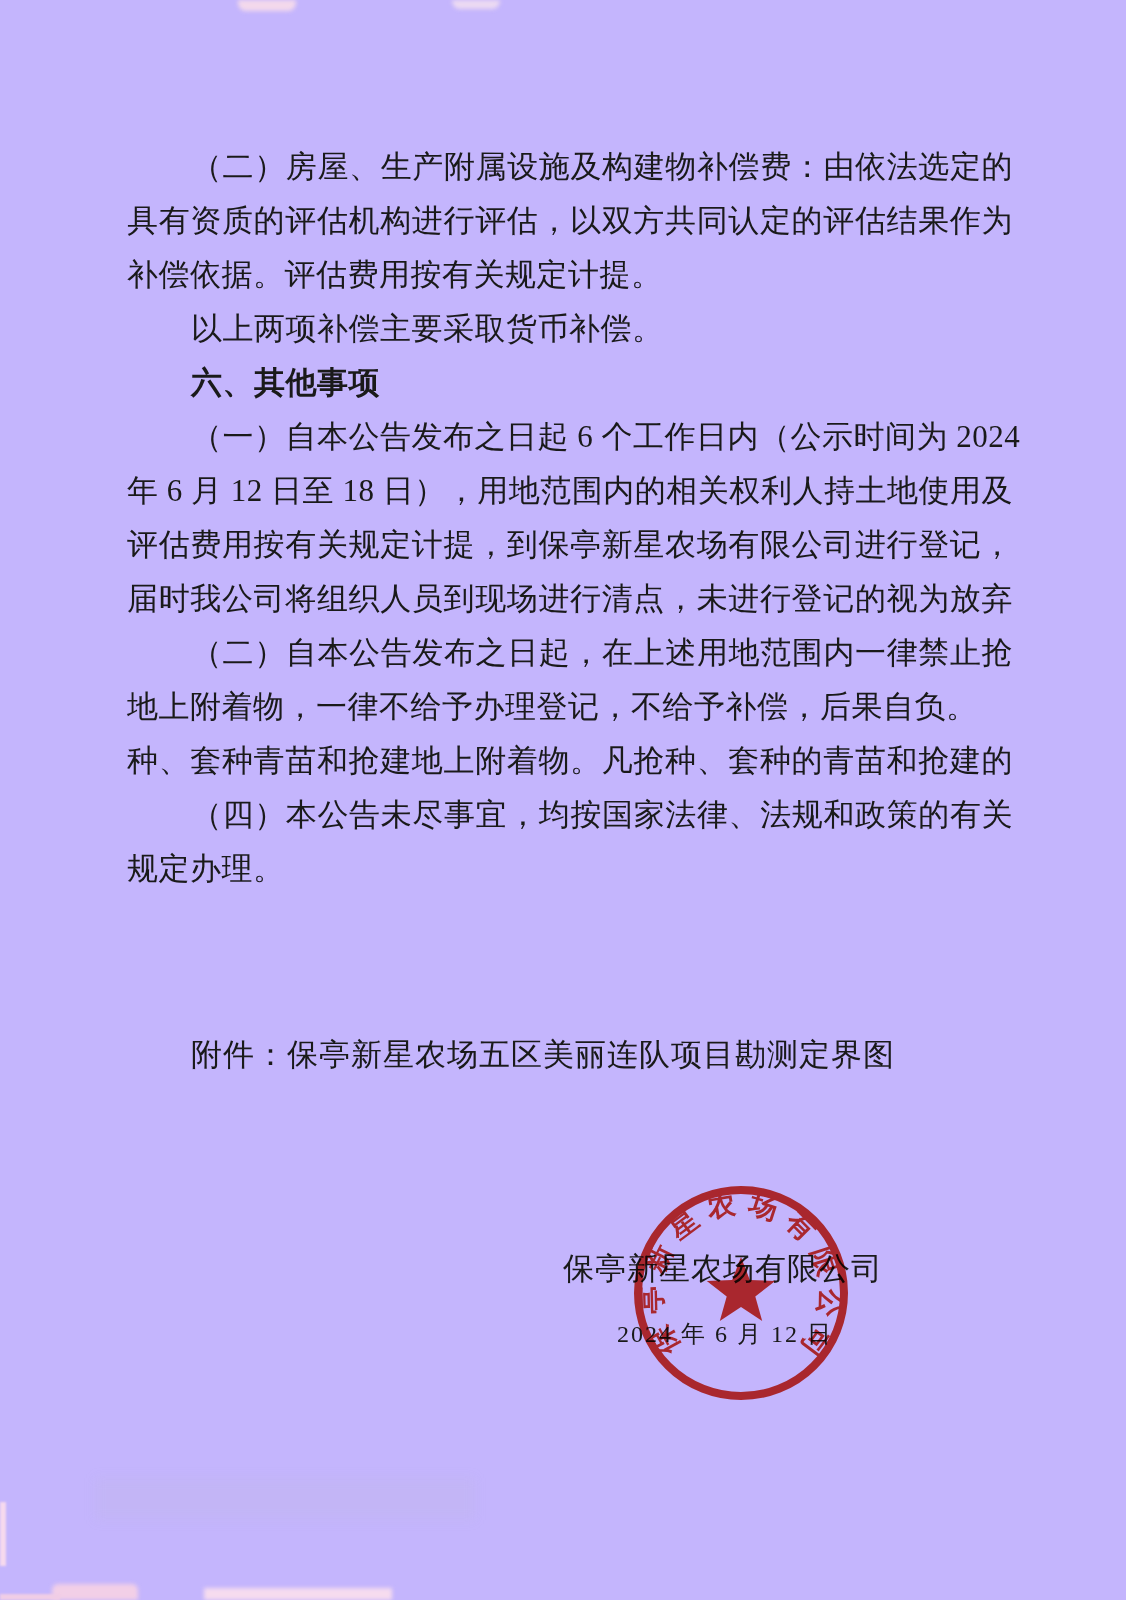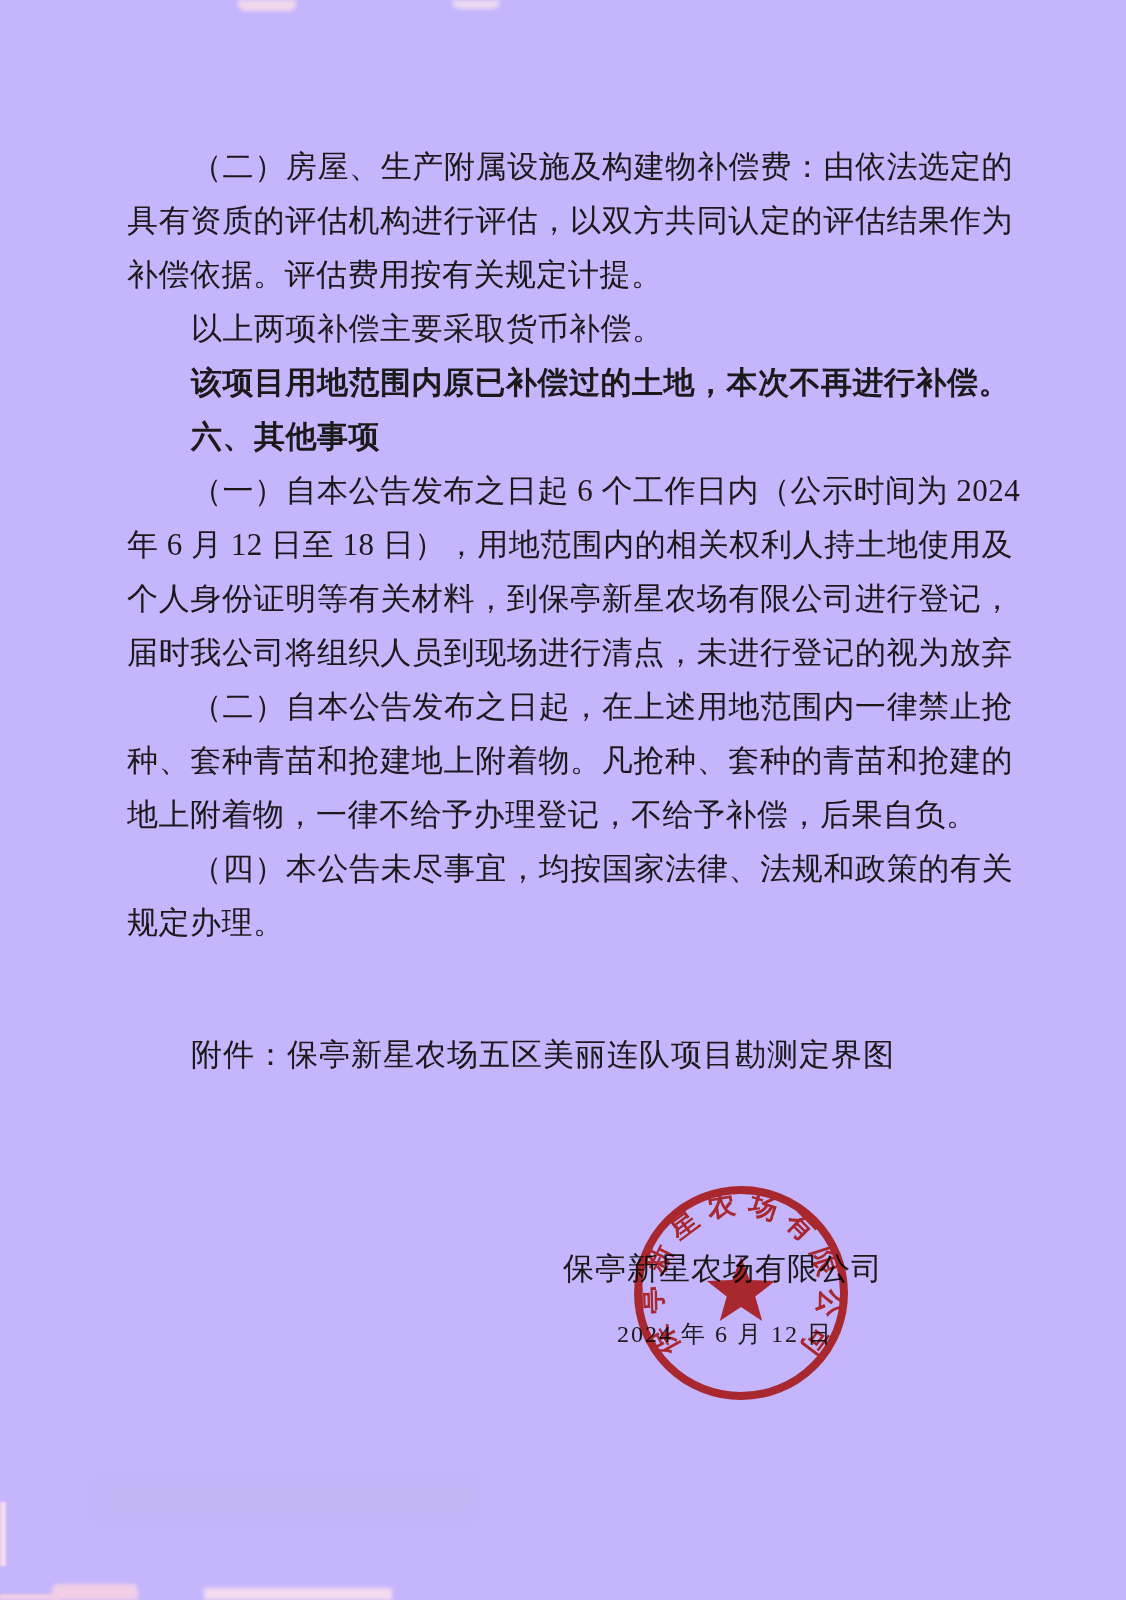--- a/index.html
+++ b/index.html
@@ -102,29 +102,28 @@
   <div class="pink-mark pm-4"></div>
   <div class="pink-mark pm-5"></div>
   <div class="pink-mark pm-6"></div>
   <div class="scan-noise"></div>
 
   <div class="body-text">
     <div class="line indent">（二）房屋、生产附属设施及构建物补偿费：由依法选定的</div>
     <div class="line">具有资质的评估机构进行评估，以双方共同认定的评估结果作为</div>
     <div class="line end">补偿依据。评估费用按有关规定计提。</div>
     <div class="line indent end">以上两项补偿主要采取货币补偿。</div>
-    <div class="line indent end bold">该项目用地范围内原已补偿过的土地，本次不再进行补偿。</div>
     <div class="line indent end bold">六、其他事项</div>
     <div class="line indent">（一）自本公告发布之日起 6 个工作日内（公示时间为 2024</div>
     <div class="line">年 6 月 12 日至 18 日），用地范围内的相关权利人持土地使用及</div>
-    <div class="line">个人身份证明等有关材料，到保亭新星农场有限公司进行登记，</div>
+    <div class="line">评估费用按有关规定计提，到保亭新星农场有限公司进行登记，</div>
     <div class="line">届时我公司将组织人员到现场进行清点，未进行登记的视为放弃</div>
     <div class="line indent">（二）自本公告发布之日起，在上述用地范围内一律禁止抢</div>
+    <div class="line end">地上附着物，一律不给予办理登记，不给予补偿，后果自负。</div>
     <div class="line">种、套种青苗和抢建地上附着物。凡抢种、套种的青苗和抢建的</div>
-    <div class="line end">地上附着物，一律不给予办理登记，不给予补偿，后果自负。</div>
     <div class="line indent">（四）本公告未尽事宜，均按国家法律、法规和政策的有关</div>
     <div class="line end">规定办理。</div>
   </div>
 
   <div class="attachment-line">附件：保亭新星农场五区美丽连队项目勘测定界图</div>
 
   <div class="sig-company">保亭新星农场有限公司</div>
   <div class="sig-date">2024 年 6 月 12 日</div>
 
   <svg class="seal" viewBox="0 0 230 230">

